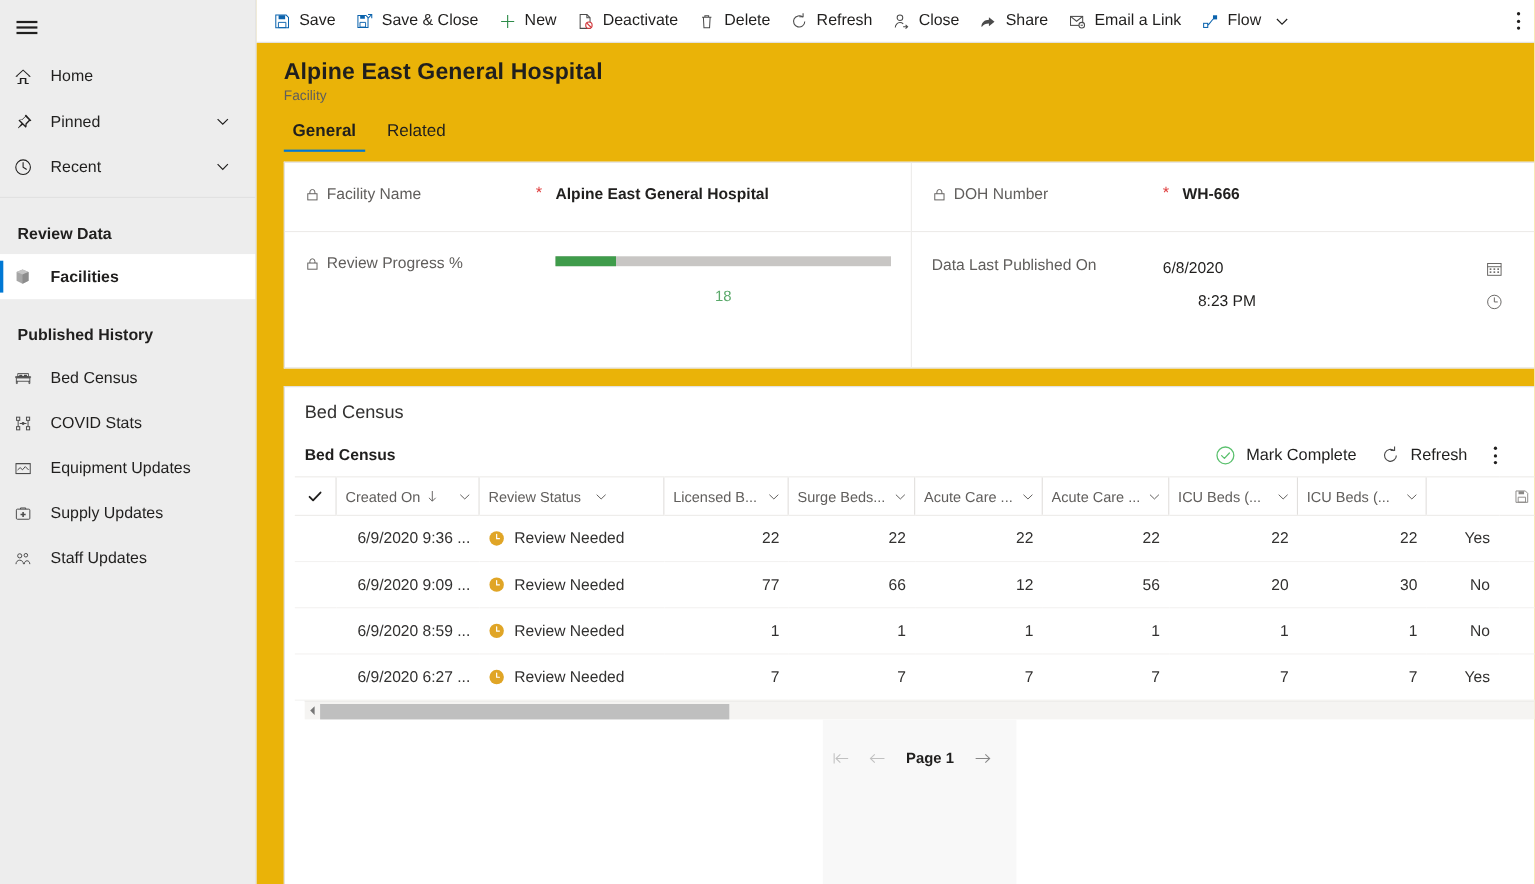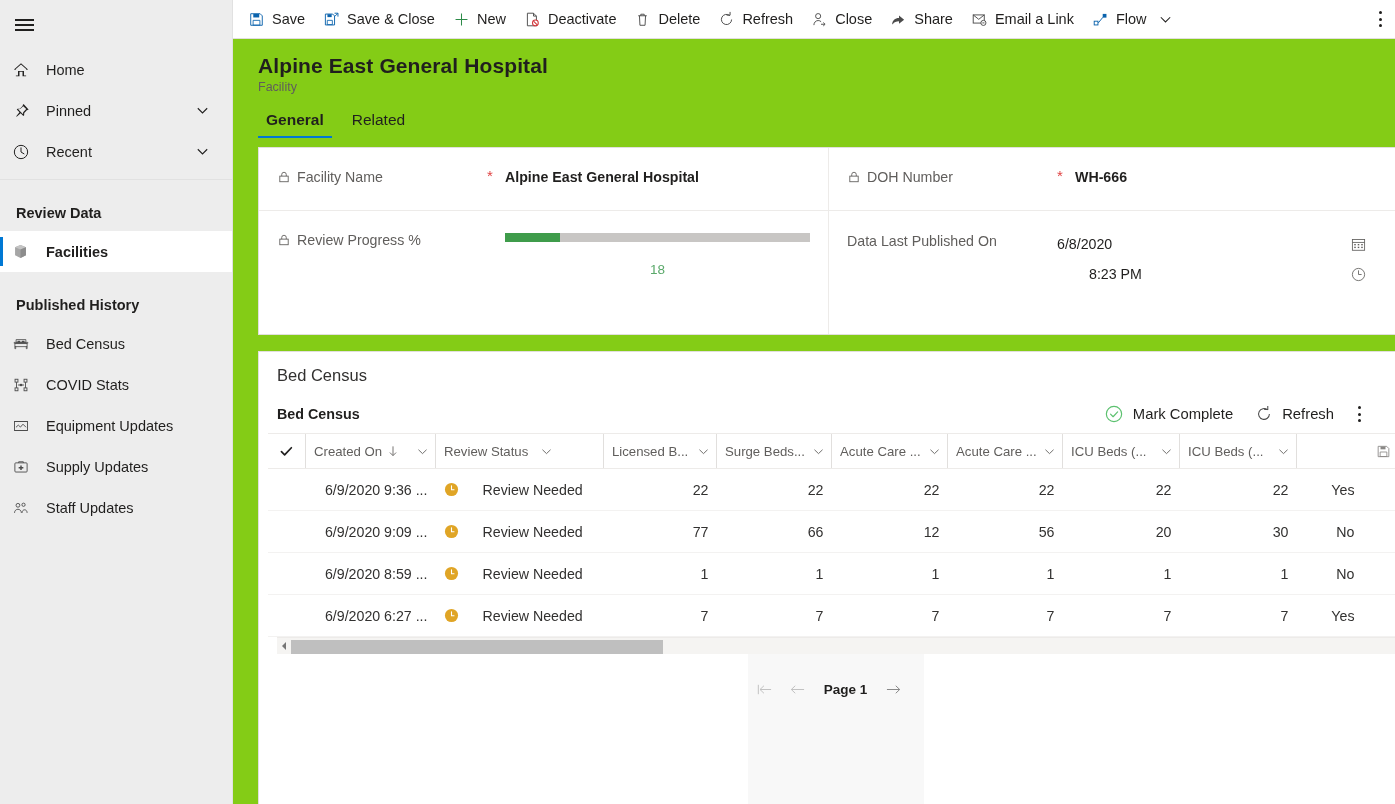--- a/index.html
+++ b/index.html
@@ -79,21 +79,21 @@
     background: #0078d4;
   }
   .spacer-14 { height: 14px; }
 
   
   #main {
     flex: 1 1 auto;
     height: 804px;
     display: flex;
     flex-direction: column;
-    background: #84cc16;
+    background: #eab308;
     min-width: 0;
   }
 
   
   #cmdbar {
     height: 39px;
     min-height: 39px;
     border-bottom: 1px solid #e1dfdd;
     display: flex;
     align-items: center;
@@ -303,21 +303,21 @@
     color: #323130;
     height: 42px;
     border-bottom: 1px solid #f3f2f1;
     padding: 0 8px;
     vertical-align: middle;
     margin-top: 40px;
   }
   td.num { text-align: right; padding-right: 14px; }
   td.dt { text-align: right; color: #323130; padding-right: 6px; }
   td.st { padding-left: 10px; }
-  .stcell { display: flex; align-items: center; gap: 24px; }
+  .stcell { display: flex; align-items: center; gap: 9px; }
   td.yn { text-align: right; padding-right: 0px; }
   .chk-cell { width: 38px; text-align: center; }
 
   
   #hscroll {
     height: 17px;
     background: #f5f4f2;
     display: flex;
     align-items: center;
     width: 1137px;

